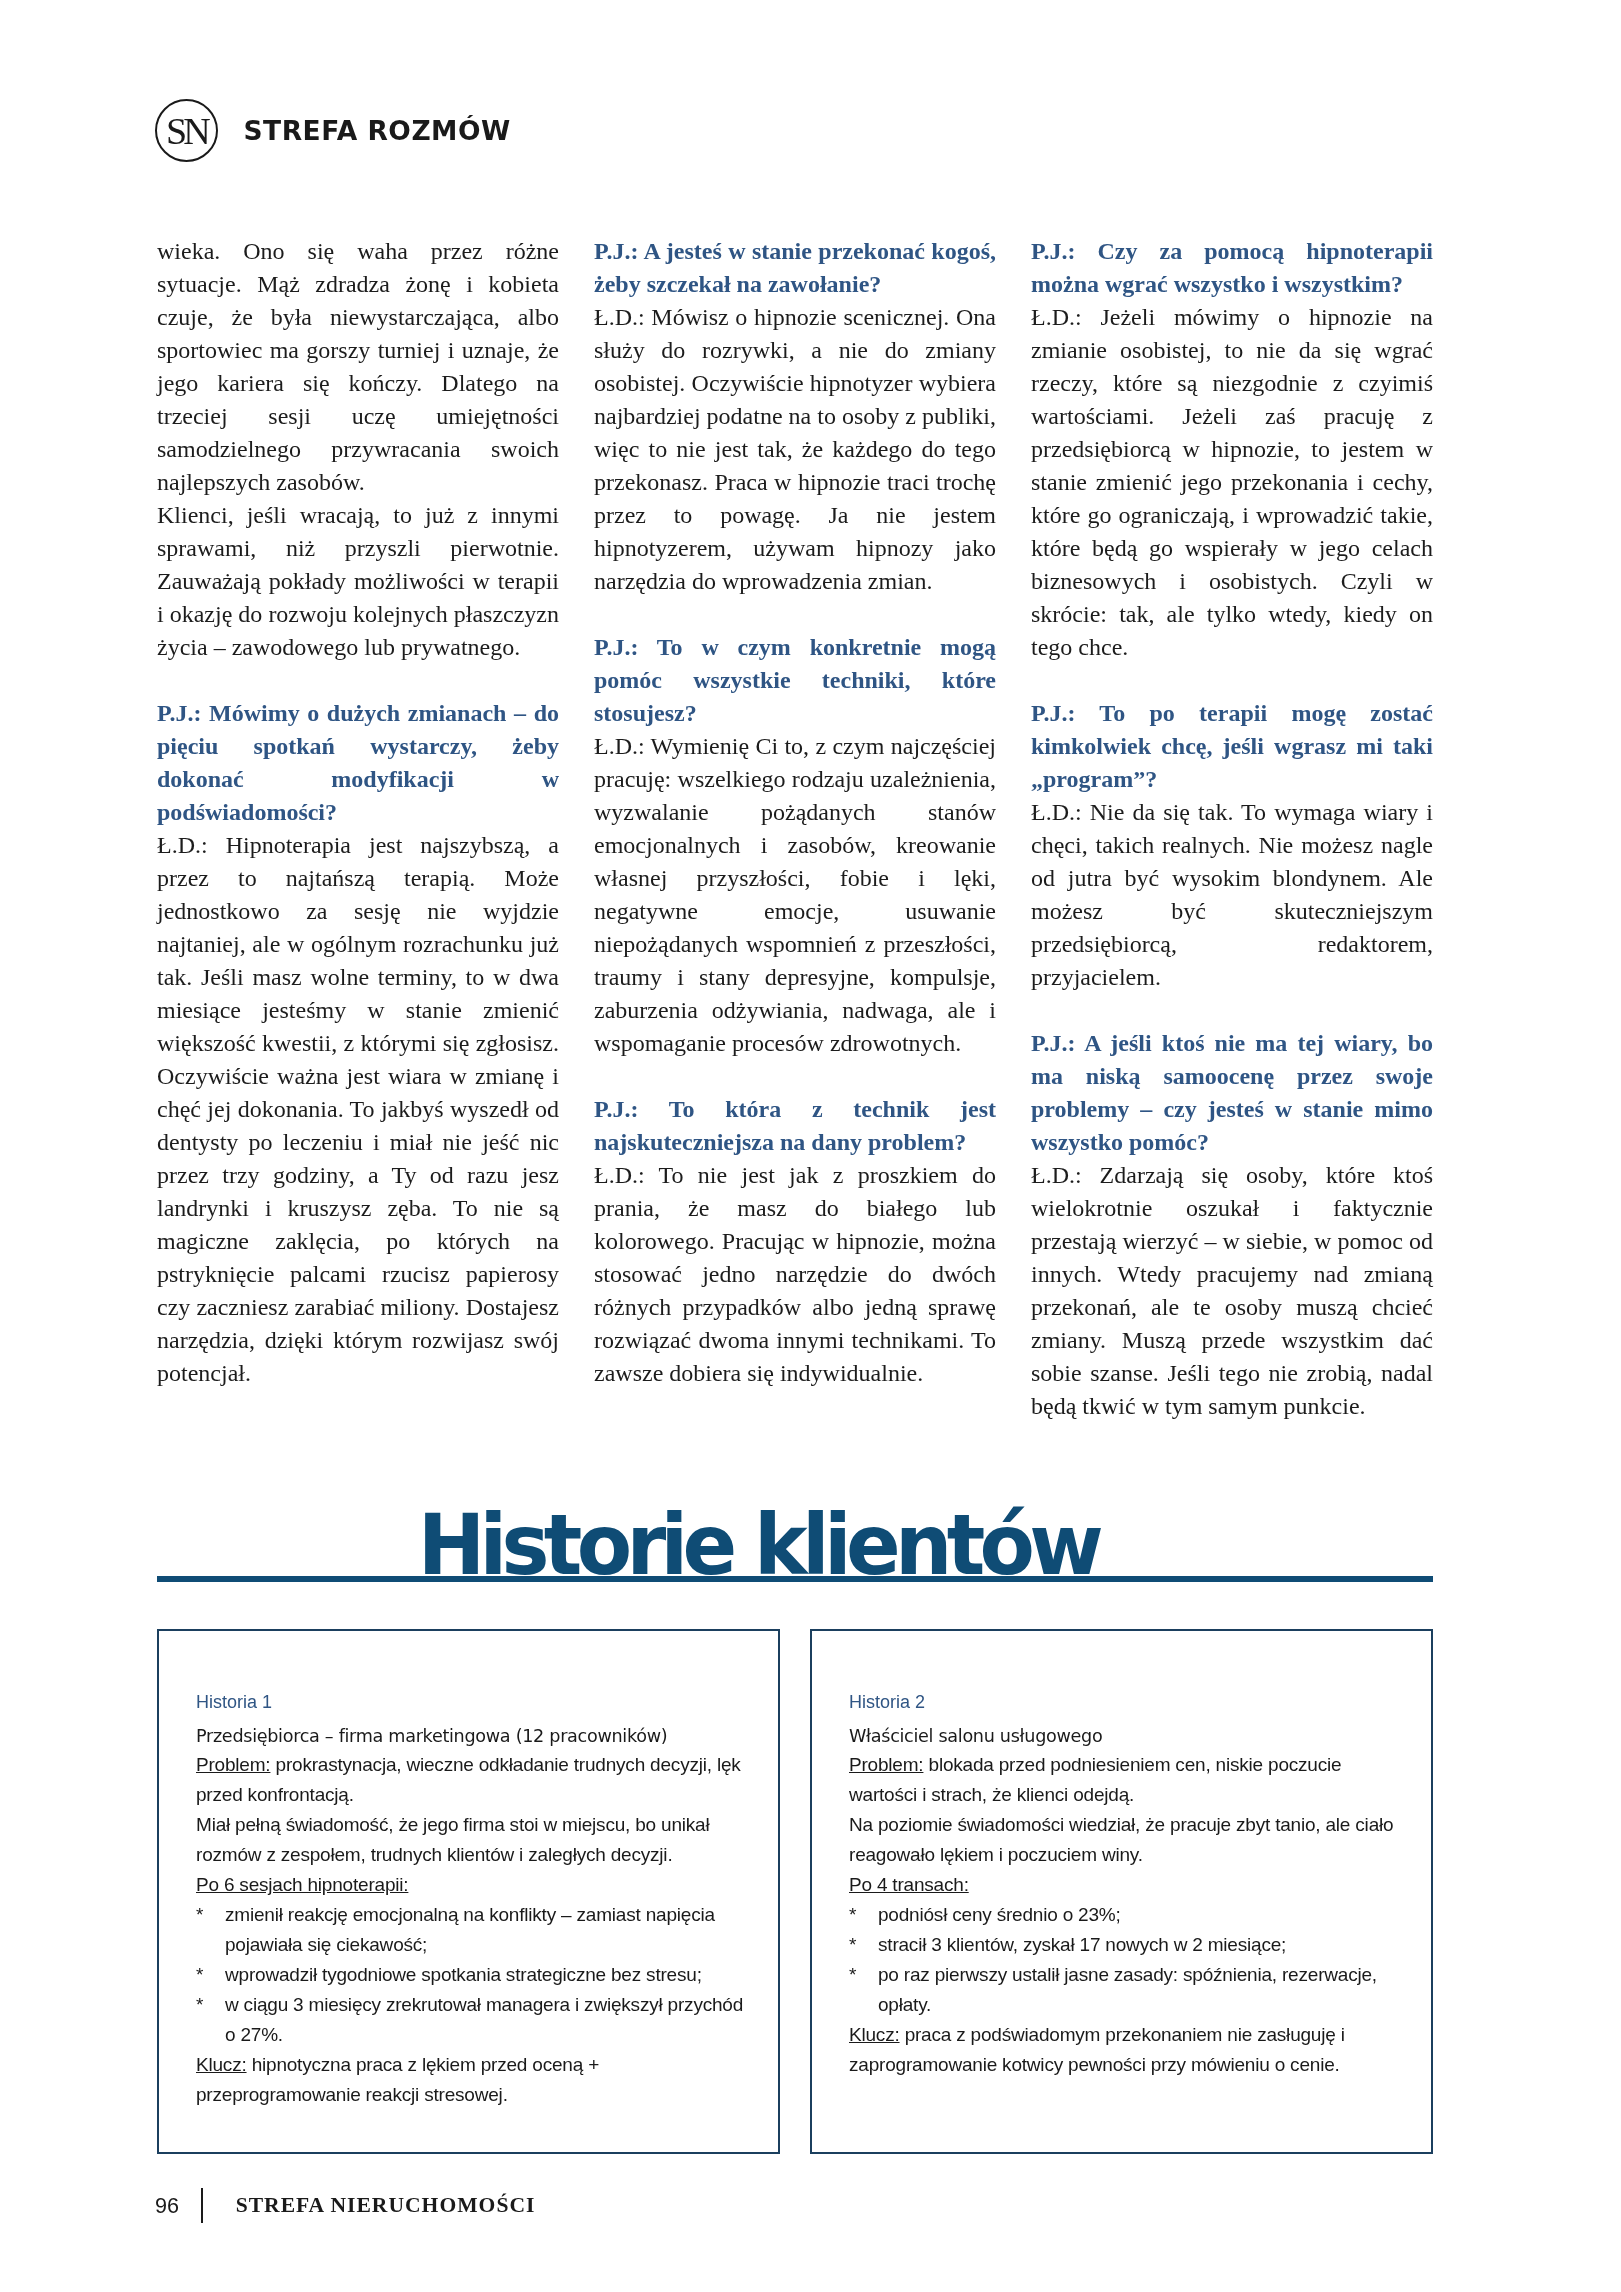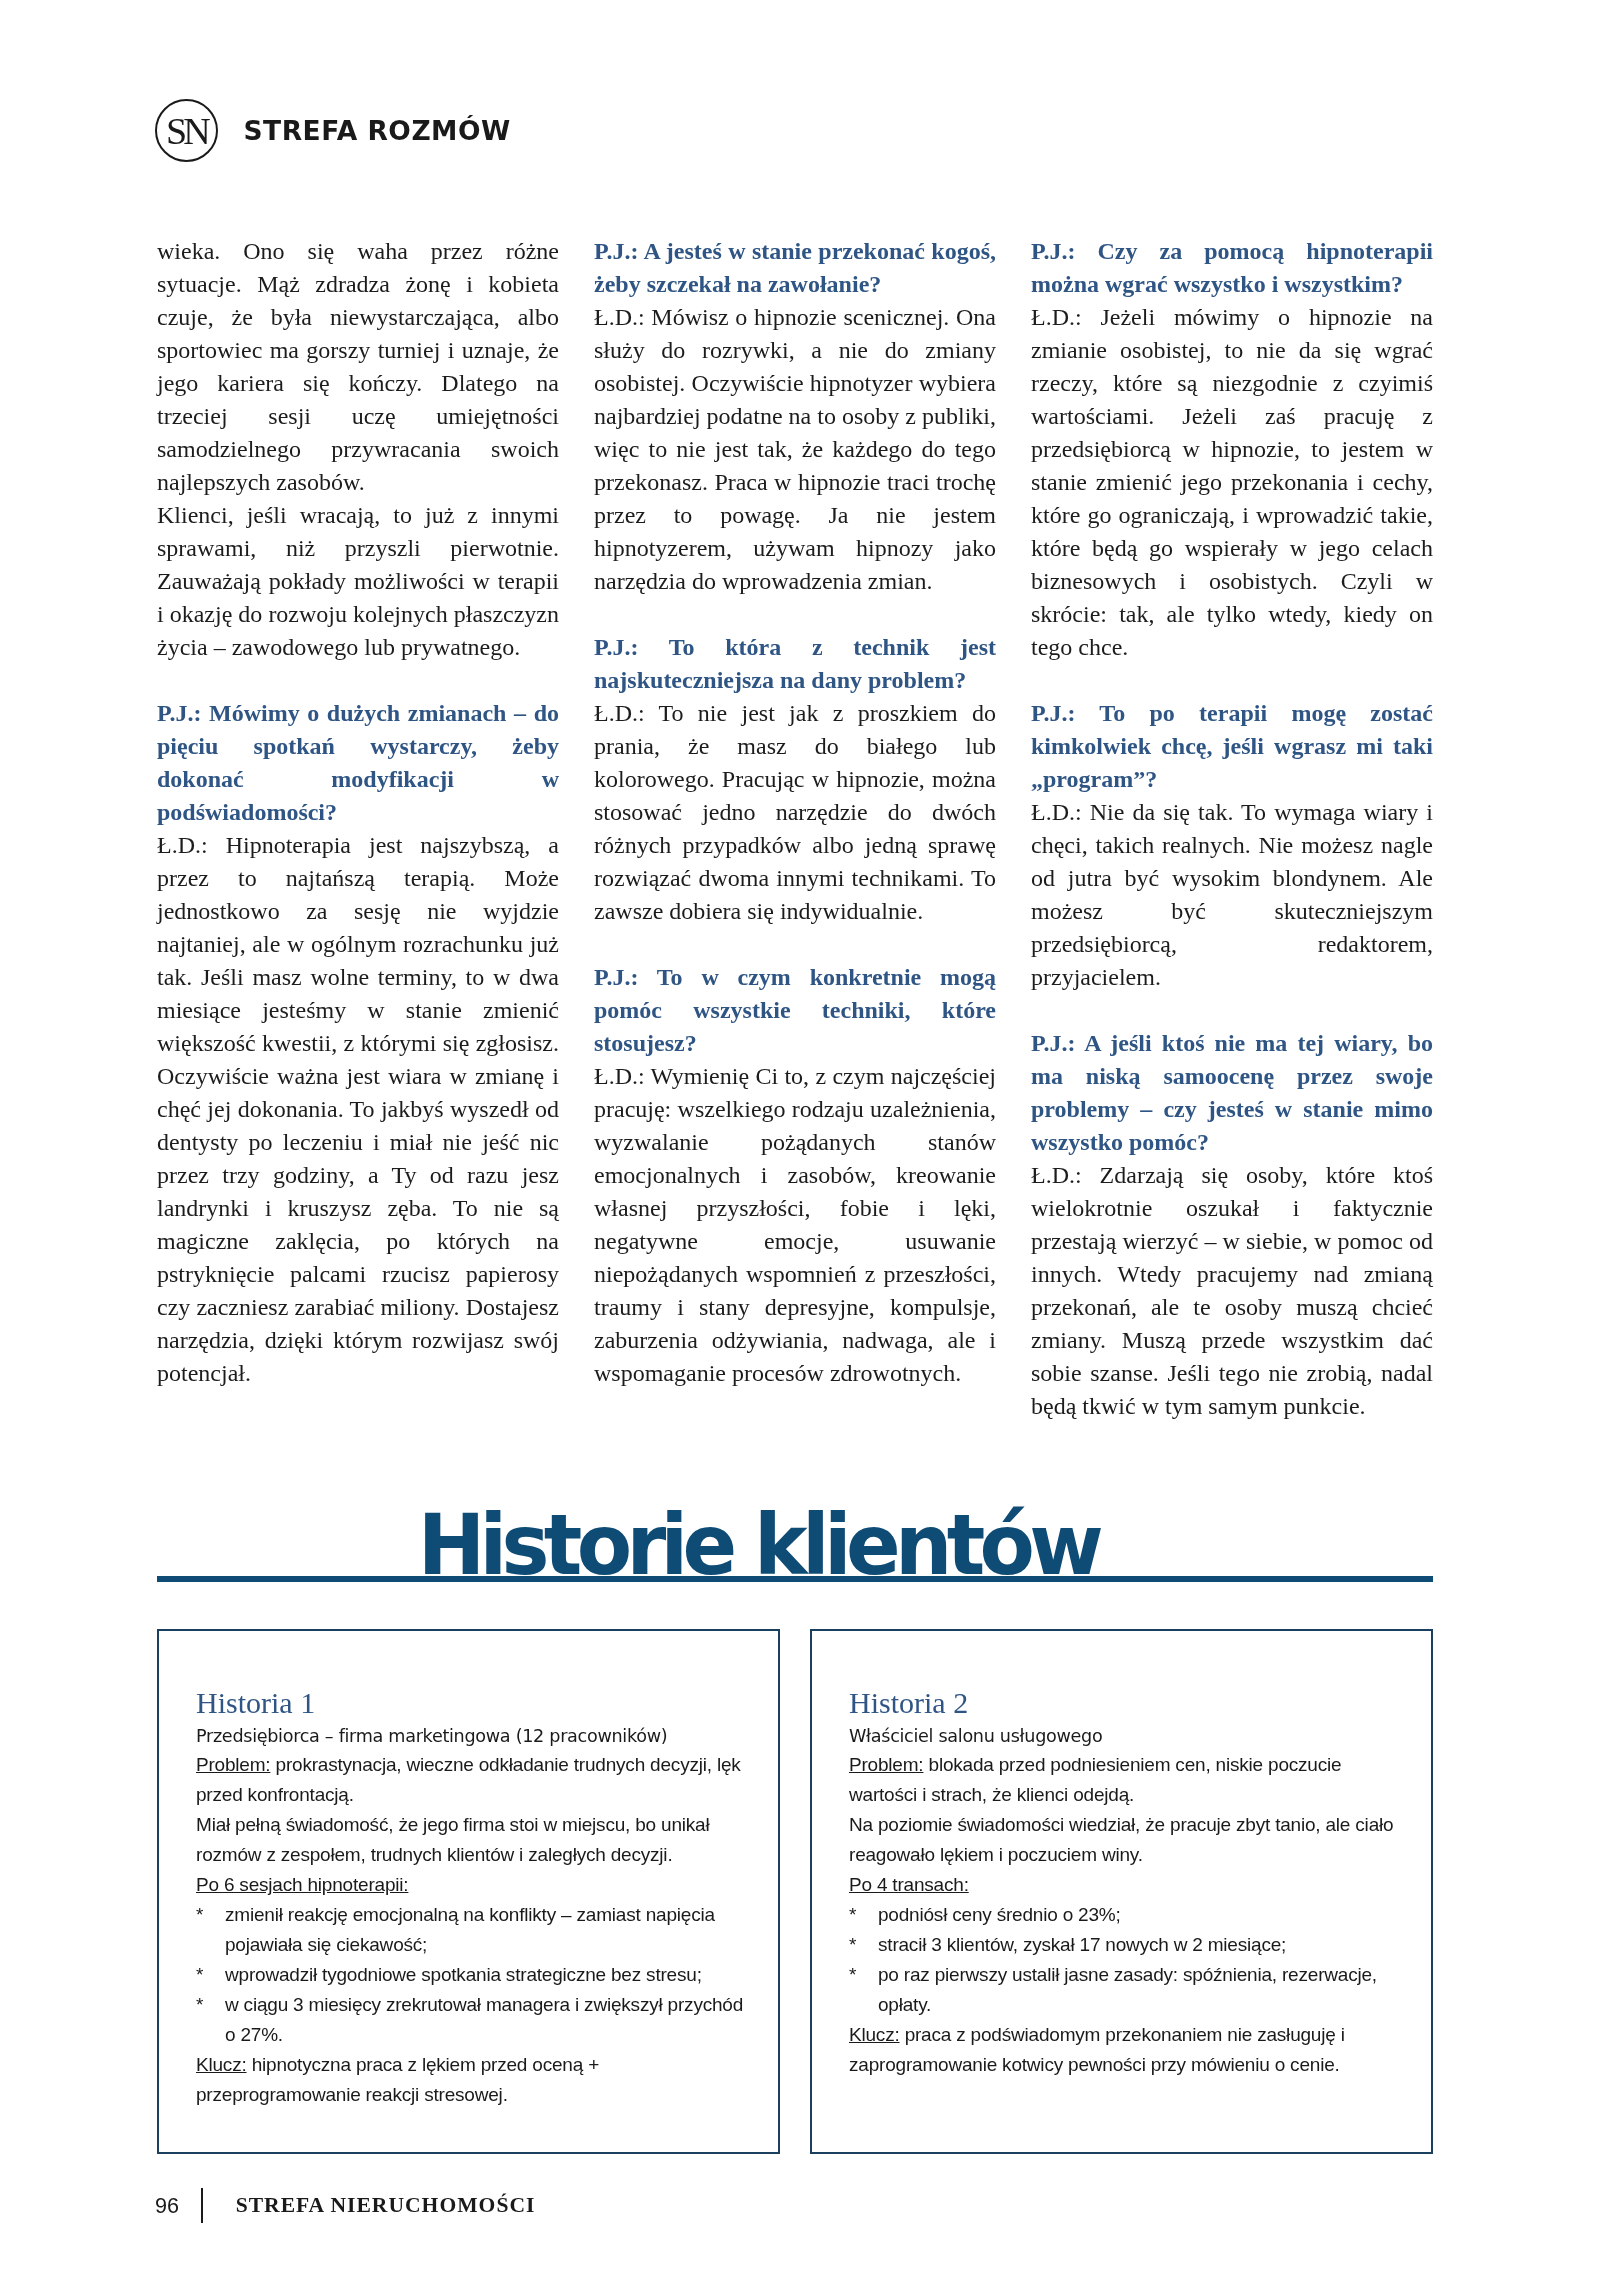--- a/index.html
+++ b/index.html
@@ -15,21 +15,21 @@
   .q { font-weight: bold; color: #2f5584; font-size: 24px; line-height: 33px; text-align: justify; margin: 0; hyphens: manual; }
   .a { font-size: 24px; line-height: 33px; text-align: justify; margin: 0; color: #1c1c1c; }
   .p { font-size: 24px; line-height: 33px; text-align: justify; margin: 0; color: #1c1c1c; }
 
   .hist-heading-wrap { position: absolute; left: 157px; top: 1505px; width: 1276px; height: 78px; }
   .hist-line { position: absolute; left: 0; right: 0; top: 71px; height: 5.9px; background: #0f4c75; }
   .hist-title { position: absolute; left: 257px; top: -2px; font-family: "DejaVu Sans", sans-serif; font-weight: bold; font-size: 84px; letter-spacing: -5.9px; line-height: 84px; color: #0f4c75; background: transparent; padding: 0 3.9px; transform: scaleX(0.96); transform-origin: left; }
 
   .boxes { position: absolute; top: 1629px; left: 157px; width: 1276px; display: flex; justify-content: space-between; }
   .box { width: 623px; height: 525px; box-sizing: border-box; border: 2.9px solid #1b3f5e; padding: 55px 25.5px 19.6px 37px; font-family: "Liberation Sans", sans-serif; color: #1a1a1a; }
-  .box-title { font-family: Liberation Serif, serif; font-size: 30px; color: #2f5584; margin: 0 0 3.9px 0; line-height: 33px; }
+  .box-title { font-family: Liberation Sans, sans-serif; font-size: 18px; color: #2f5584; margin: 0 0 3.9px 0; line-height: 33px; }
   .box-sub { font-family: "DejaVu Sans", sans-serif; font-weight: normal; font-size: 17.6px; line-height: 27.4px; margin: 0; letter-spacing: -0.3px; }
   .box-p { font-size: 19px; line-height: 30px; margin: 0; letter-spacing: -0.2px; }
   .u { text-decoration: underline; }
   .bullets { list-style: none; margin: 0; padding: 0; }
   .bullets li { position: relative; padding-left: 29px; font-size: 19px; line-height: 30px; letter-spacing: -0.2px; }
   .bullets li .star { position: absolute; left: 0; top: 0; }
 
   .footer { position: absolute; left: 155px; top: 2186px; display: flex; align-items: center; height: 39px; }
   .page-num { font-family: "Liberation Sans", sans-serif; font-size: 21.6px; color: #1a1a1a; }
   .footer-sep { width: 2px; height: 35px; background: #1a1a1a; margin: 0 33px 0 21.6px; }
@@ -57,26 +57,26 @@
       <p class="a">Ł.D.: Hipnoterapia jest najszybszą, a przez to najtańszą terapią. Może jednostkowo za sesję nie wyjdzie najtaniej, ale w ogólnym rozrachunku już tak. Jeśli masz wolne terminy, to w dwa miesiące jesteśmy w stanie zmienić większość kwestii, z którymi się zgłosisz. Oczywiście ważna jest wiara w zmianę i chęć jej dokonania. To jakbyś wyszedł od dentysty po leczeniu i miał nie jeść nic przez trzy godziny, a Ty od razu jesz landrynki i kruszysz zęba. To nie są magiczne zaklęcia, po których na pstryknięcie palcami rzucisz papierosy czy zaczniesz zarabiać miliony. Dostajesz narzędzia, dzięki którym rozwijasz swój potencjał.</p>
     </div>
   </div>
 
   <div class="col">
     <div class="block">
       <p class="q">P.J.: A jesteś w stanie przekonać kogoś, żeby szczekał na zawołanie?</p>
       <p class="a">Ł.D.: Mówisz o hipnozie scenicznej. Ona służy do rozrywki, a nie do zmiany osobistej. Oczywiście hipnotyzer wybiera najbardziej podatne na to osoby z publiki, więc to nie jest tak, że każdego do tego przekonasz. Praca w hipnozie traci trochę przez to powagę. Ja nie jestem hipnotyzerem, używam hipnozy jako narzędzia do wprowadzenia zmian.</p>
     </div>
     <div class="block">
+      <p class="q">P.J.: To w czym konkretnie mogą pomóc wszystkie techniki, które stosujesz?</p>
+      <p class="a">Ł.D.: Wymienię Ci to, z czym najczęściej pracuję: wszelkiego rodzaju uzależnienia, wyzwalanie pożądanych stanów emocjonalnych i zasobów, kreowanie własnej przyszłości, fobie i lęki, negatywne emocje, usuwanie niepożądanych wspomnień z przeszłości, traumy i stany depresyjne, kompulsje, zaburzenia odżywiania, nadwaga, ale i wspomaganie procesów zdrowotnych.</p>
+    </div>
+    <div class="block">
       <p class="q">P.J.: To która z technik jest najskuteczniejsza na dany problem?</p>
       <p class="a">Ł.D.: To nie jest jak z proszkiem do prania, że masz do białego lub kolorowego. Pracując w hipnozie, można stosować jedno narzędzie do dwóch różnych przypadków albo jedną sprawę rozwiązać dwoma innymi technikami. To zawsze dobiera się indywidualnie.</p>
-    </div>
-    <div class="block">
-      <p class="q">P.J.: To w czym konkretnie mogą pomóc wszystkie techniki, które stosujesz?</p>
-      <p class="a">Ł.D.: Wymienię Ci to, z czym najczęściej pracuję: wszelkiego rodzaju uzależnienia, wyzwalanie pożądanych stanów emocjonalnych i zasobów, kreowanie własnej przyszłości, fobie i lęki, negatywne emocje, usuwanie niepożądanych wspomnień z przeszłości, traumy i stany depresyjne, kompulsje, zaburzenia odżywiania, nadwaga, ale i wspomaganie procesów zdrowotnych.</p>
     </div>
   </div>
 
   <div class="col">
     <div class="block">
       <p class="q">P.J.: Czy za pomocą hipnoterapii można wgrać wszystko i wszystkim?</p>
       <p class="a">Ł.D.: Jeżeli mówimy o hipnozie na zmianie osobistej, to nie da się wgrać rzeczy, które są niezgodnie z czyimiś wartościami. Jeżeli zaś pracuję z przedsiębiorcą w hipnozie, to jestem w stanie zmienić jego przekonania i cechy, które go ograniczają, i wprowadzić takie, które będą go wspierały w jego celach biznesowych i osobistych. Czyli w skrócie: tak, ale tylko wtedy, kiedy on tego chce.</p>
     </div>
     <div class="block">
       <p class="q">P.J.: To po terapii mogę zostać kimkolwiek chcę, jeśli wgrasz mi taki „program”?</p>

